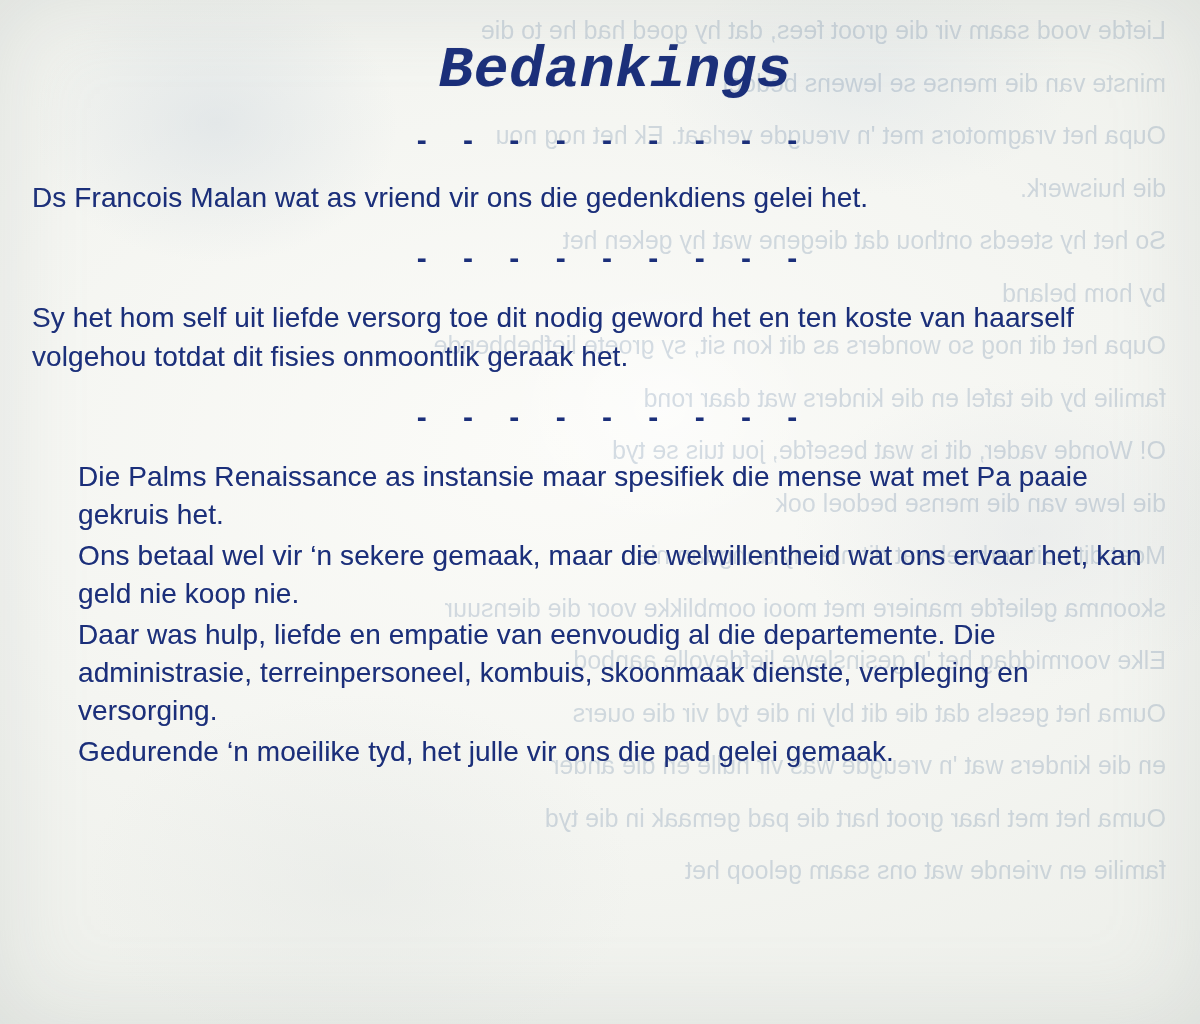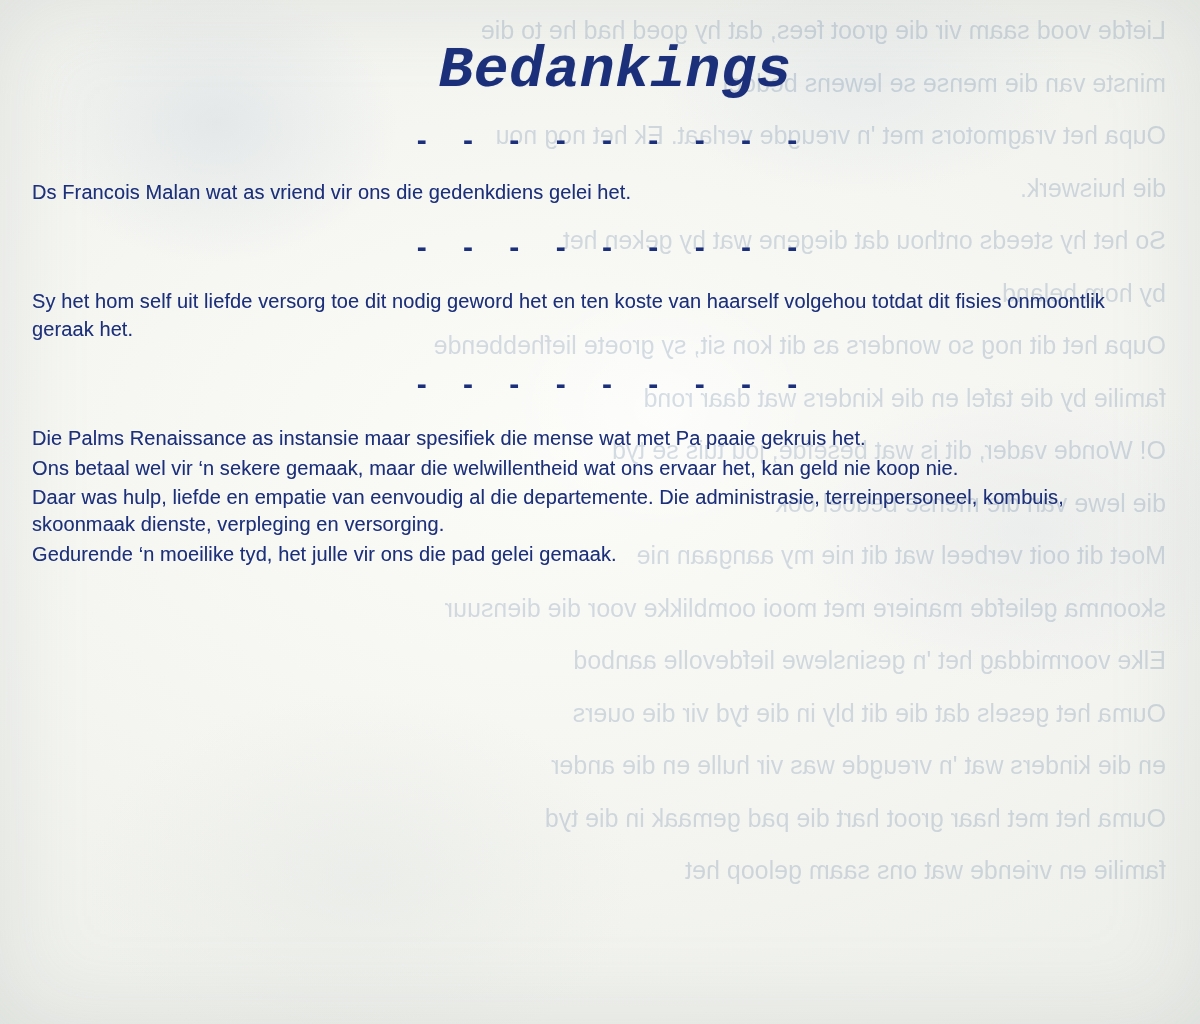--- a/index.html
+++ b/index.html
@@ -81,35 +81,35 @@
     color: #1b2f7a;
     font-size: 30px;
     font-weight: 700;
     letter-spacing: 14px;
     margin: 16px 0 16px 0;
     padding-left: 28px;
     user-select: none;
   }
 
   .para {
-    font-size: 20px;
+    font-size: 28px;
     line-height: 1.37;
     color: #1b2f7a;
     margin: 0 0 2px 0;
     letter-spacing: 0.1px;
     text-shadow: 0 0 0.6px rgba(27,47,122,0.3);
   }
 
   .block {
     margin: 0 0 4px 0;
   }
 
   .sec-1 { margin-top: 6px; }
   .sec-2 { margin-top: 22px; }
-  .sec-3 { margin-top: 24px; }
+  .sec-3 { margin-top: 24px; margin-left: 46px; }
 
   .div-1 { margin-top: 20px; margin-bottom: 22px; }
   .div-2 { margin-top: 24px; margin-bottom: 24px; }
 
   
   .vignette {
     position: absolute;
     inset: 0;
     z-index: 5;
     pointer-events: none;

